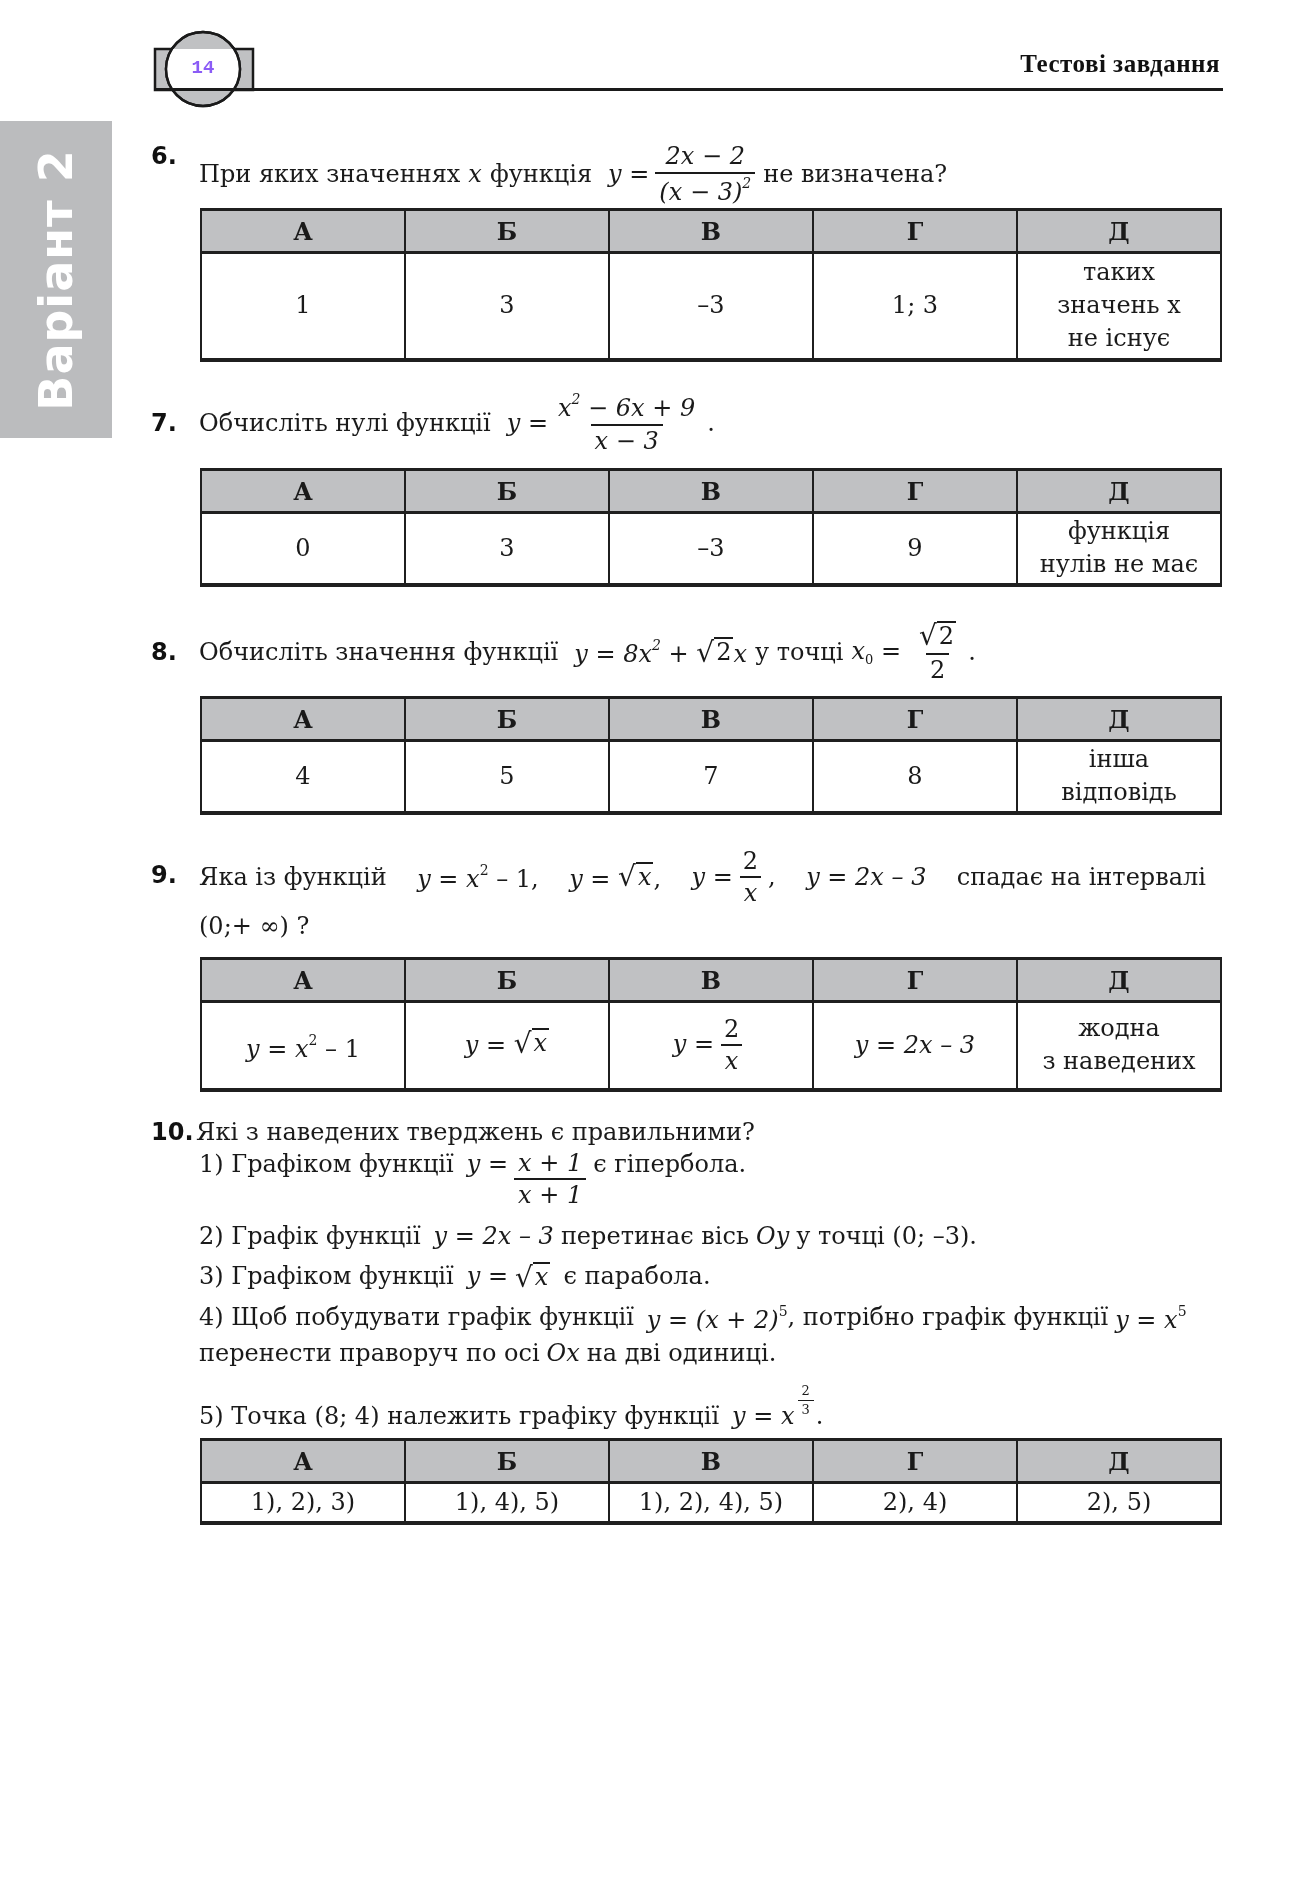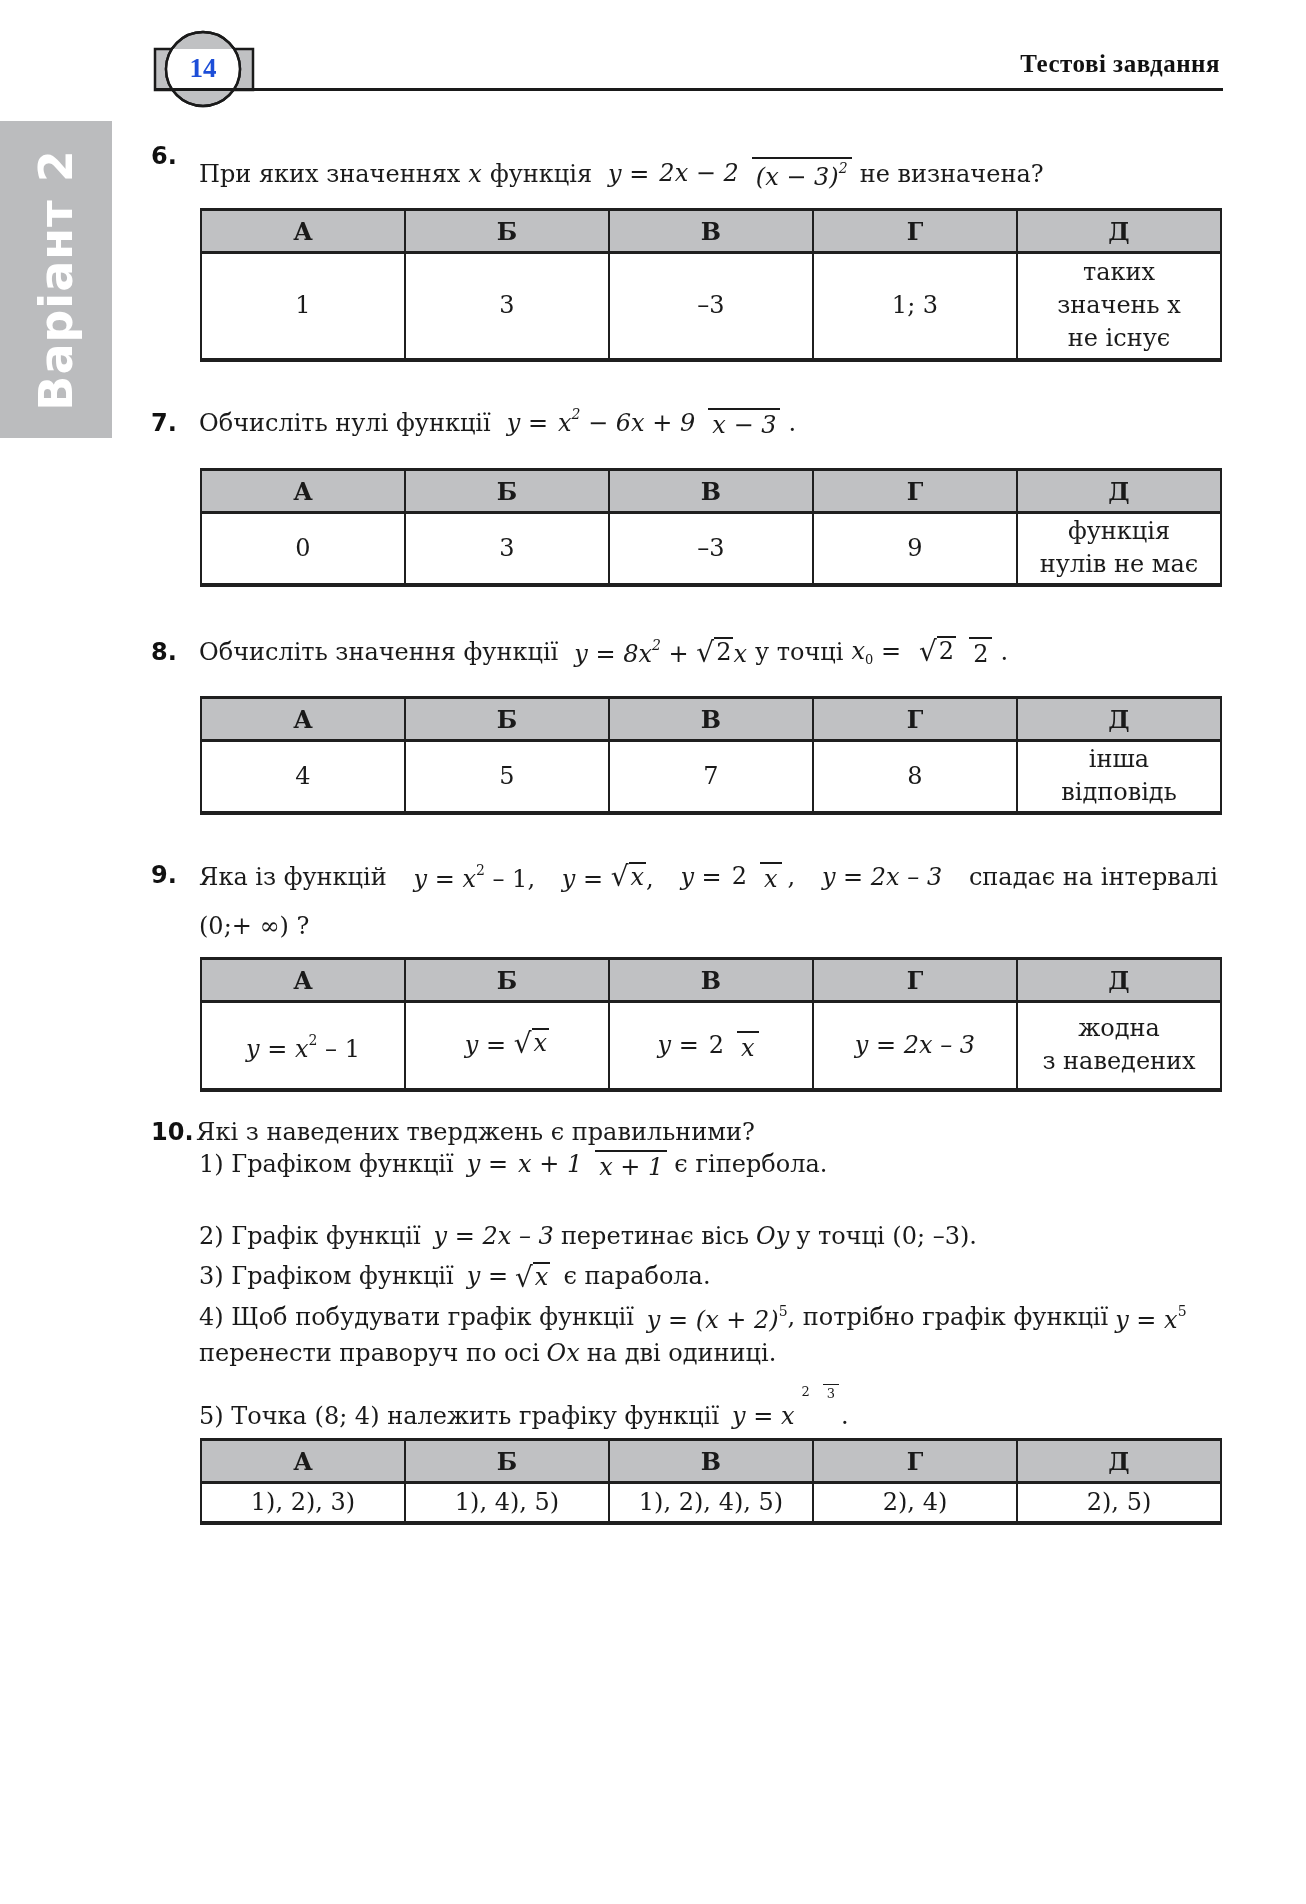--- a/index.html
+++ b/index.html
@@ -2,40 +2,40 @@
 <html><head>
 <meta charset="utf-8">
 <style>
   html, body { margin: 0; padding: 0; background: #ffffff; }
   body { width: 1306px; height: 1904px; position: relative; overflow: hidden;
          font-family: "DejaVu Serif", "Liberation Serif", serif; color: #1a1a1a; }
 
   
   #page-badge { position: absolute; left: 150px; top: 28px; width: 110px; height: 84px; }
   #page-number { position: absolute; left: 150px; top: 48px; width: 106px; text-align: center;
-                 font-family: Liberation Serif, serif; font-weight: bold;
-                 font-size: 27px; line-height: 40px; color: #1d4ed8; }
+                 font-family: Liberation Mono, monospace; font-weight: bold;
+                 font-size: 19px; line-height: 40px; color: #8b5cf6; }
   #header-rule { position: absolute; left: 155px; top: 88px; width: 1068px; height: 3px; background: #1a1a1a; }
   #header-title { position: absolute; right: 86px; top: 50px; font-family: Liberation Serif, serif;
                   font-weight: bold; font-size: 25px; letter-spacing: 0.5px; color: #111; }
 
   
   #variant-tab { position: absolute; left: 0; top: 121px; width: 112px; height: 317px; background: #bbbcbe; }
   #variant-label { position: absolute; left: 56px; top: 158px; transform: translate(-50%,-50%) rotate(-90deg);
                    transform-origin: center; white-space: nowrap;
                    font-family: "DejaVu Sans", "Liberation Sans", sans-serif; font-weight: bold;
                    font-size: 46px; color: #ffffff; letter-spacing: 1px; }
 
   
   .q-num { position: absolute; left: 151px; font-family: "DejaVu Sans", "Liberation Sans", sans-serif;
            font-weight: bold; font-size: 24px; color: #111; }
   .q-line { position: absolute; left: 199px; font-size: 24px; white-space: nowrap; display: flex; align-items: center; }
   .q-line > span { margin-right: 8px; }
   .m { font-style: italic; }
-  .frac { display: inline-flex; flex-direction: row; align-items: center; vertical-align: middle; margin: 0 6px; gap: 9px; }
+  .frac { display: inline-flex; flex-direction: column; align-items: center; vertical-align: middle; margin: 0 6px; }
   .frac .num { padding: 0 4px 2px; line-height: 1.1; }
   .frac .den { padding: 2px 4px 0; line-height: 1.1; border-top: 2px solid #1a1a1a; }
   sup { font-size: 14px; vertical-align: 12px; }
   sub { font-size: 13px; vertical-align: -5px; }
   .sqrt { display: inline-flex; align-items: flex-end; }
   .sqrt .rad { font-style: normal; font-size: 28px; line-height: 1; }
   .sqrt .under { border-top: 2px solid #1a1a1a; padding: 0 2px; line-height: 1.15; font-style: italic; }
 
   
   table.ans { position: absolute; left: 200px; width: 1022px; border-collapse: collapse; table-layout: fixed;
@@ -196,21 +196,21 @@
       </span><span style="font-style:normal">,</span></span>
   <span class="m" style="display:inline-flex;align-items:center;">
       <span>y =</span>
       <span class="frac">
         <span class="num" style="font-style:normal">2</span>
         <span class="den">x</span>
       </span>
       <span style="font-style:normal">,</span>
     </span>
   <span class="m">y = 2x – 3</span>
-  <span style="margin-right:4px">спадає на інтервалі</span>
+  <span style="margin-right:16px">спадає на інтервалі</span>
 </div>
 <div class="q-line" style="top:912px;">(0;+ ∞) ?</div>
 <table class="ans" style="top:957px;">
   <thead>
       <tr>
     <th>А</th>
     <th>Б</th>
     <th>В</th>
     <th>Г</th>
     <th>Д</th>

